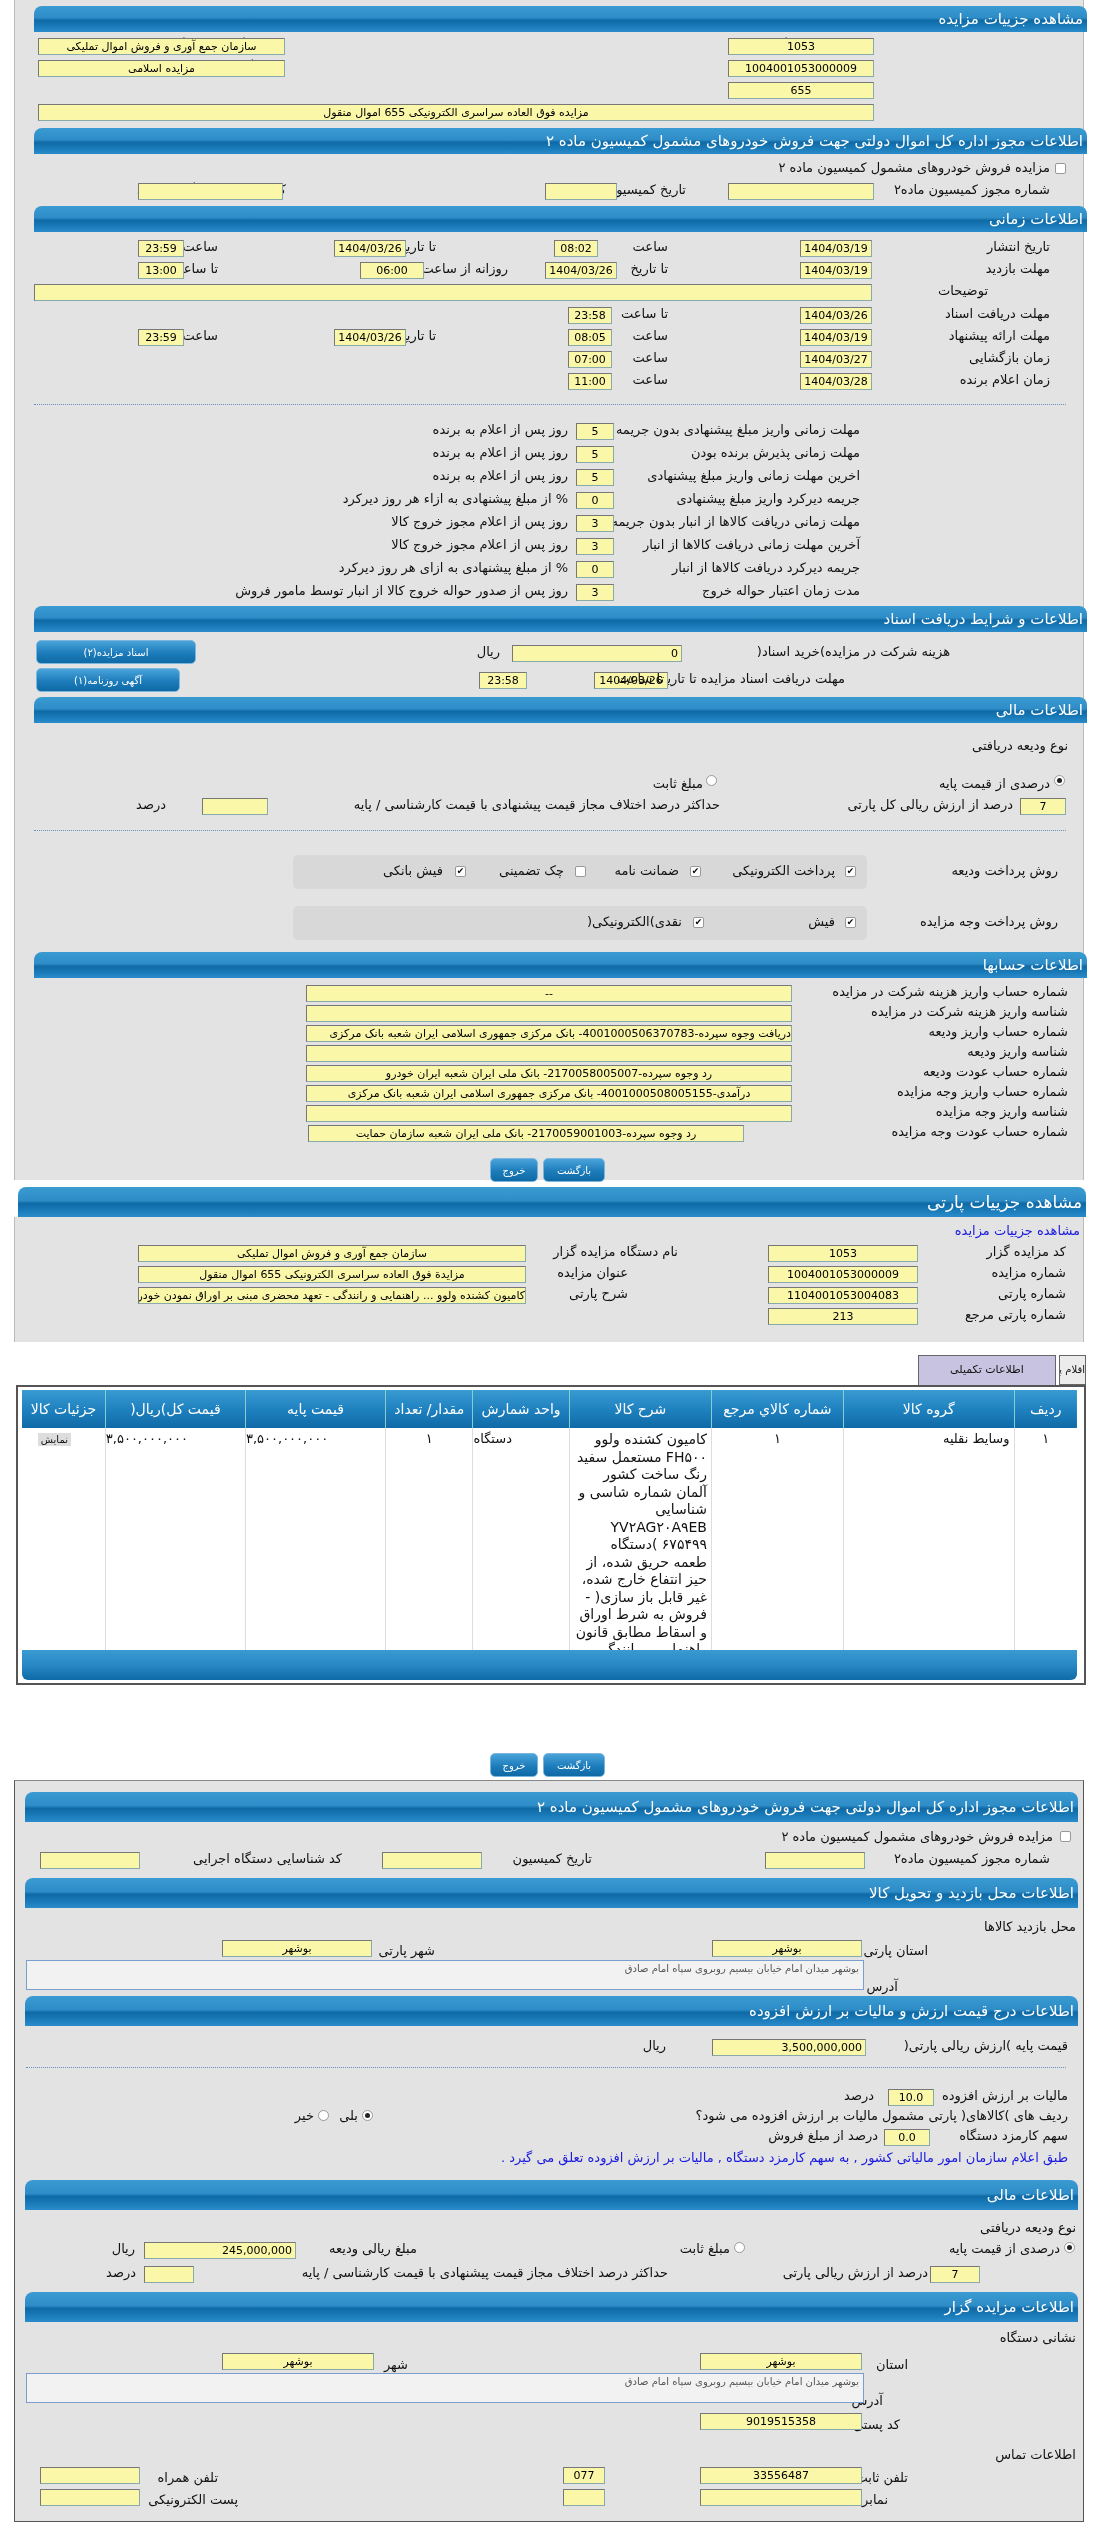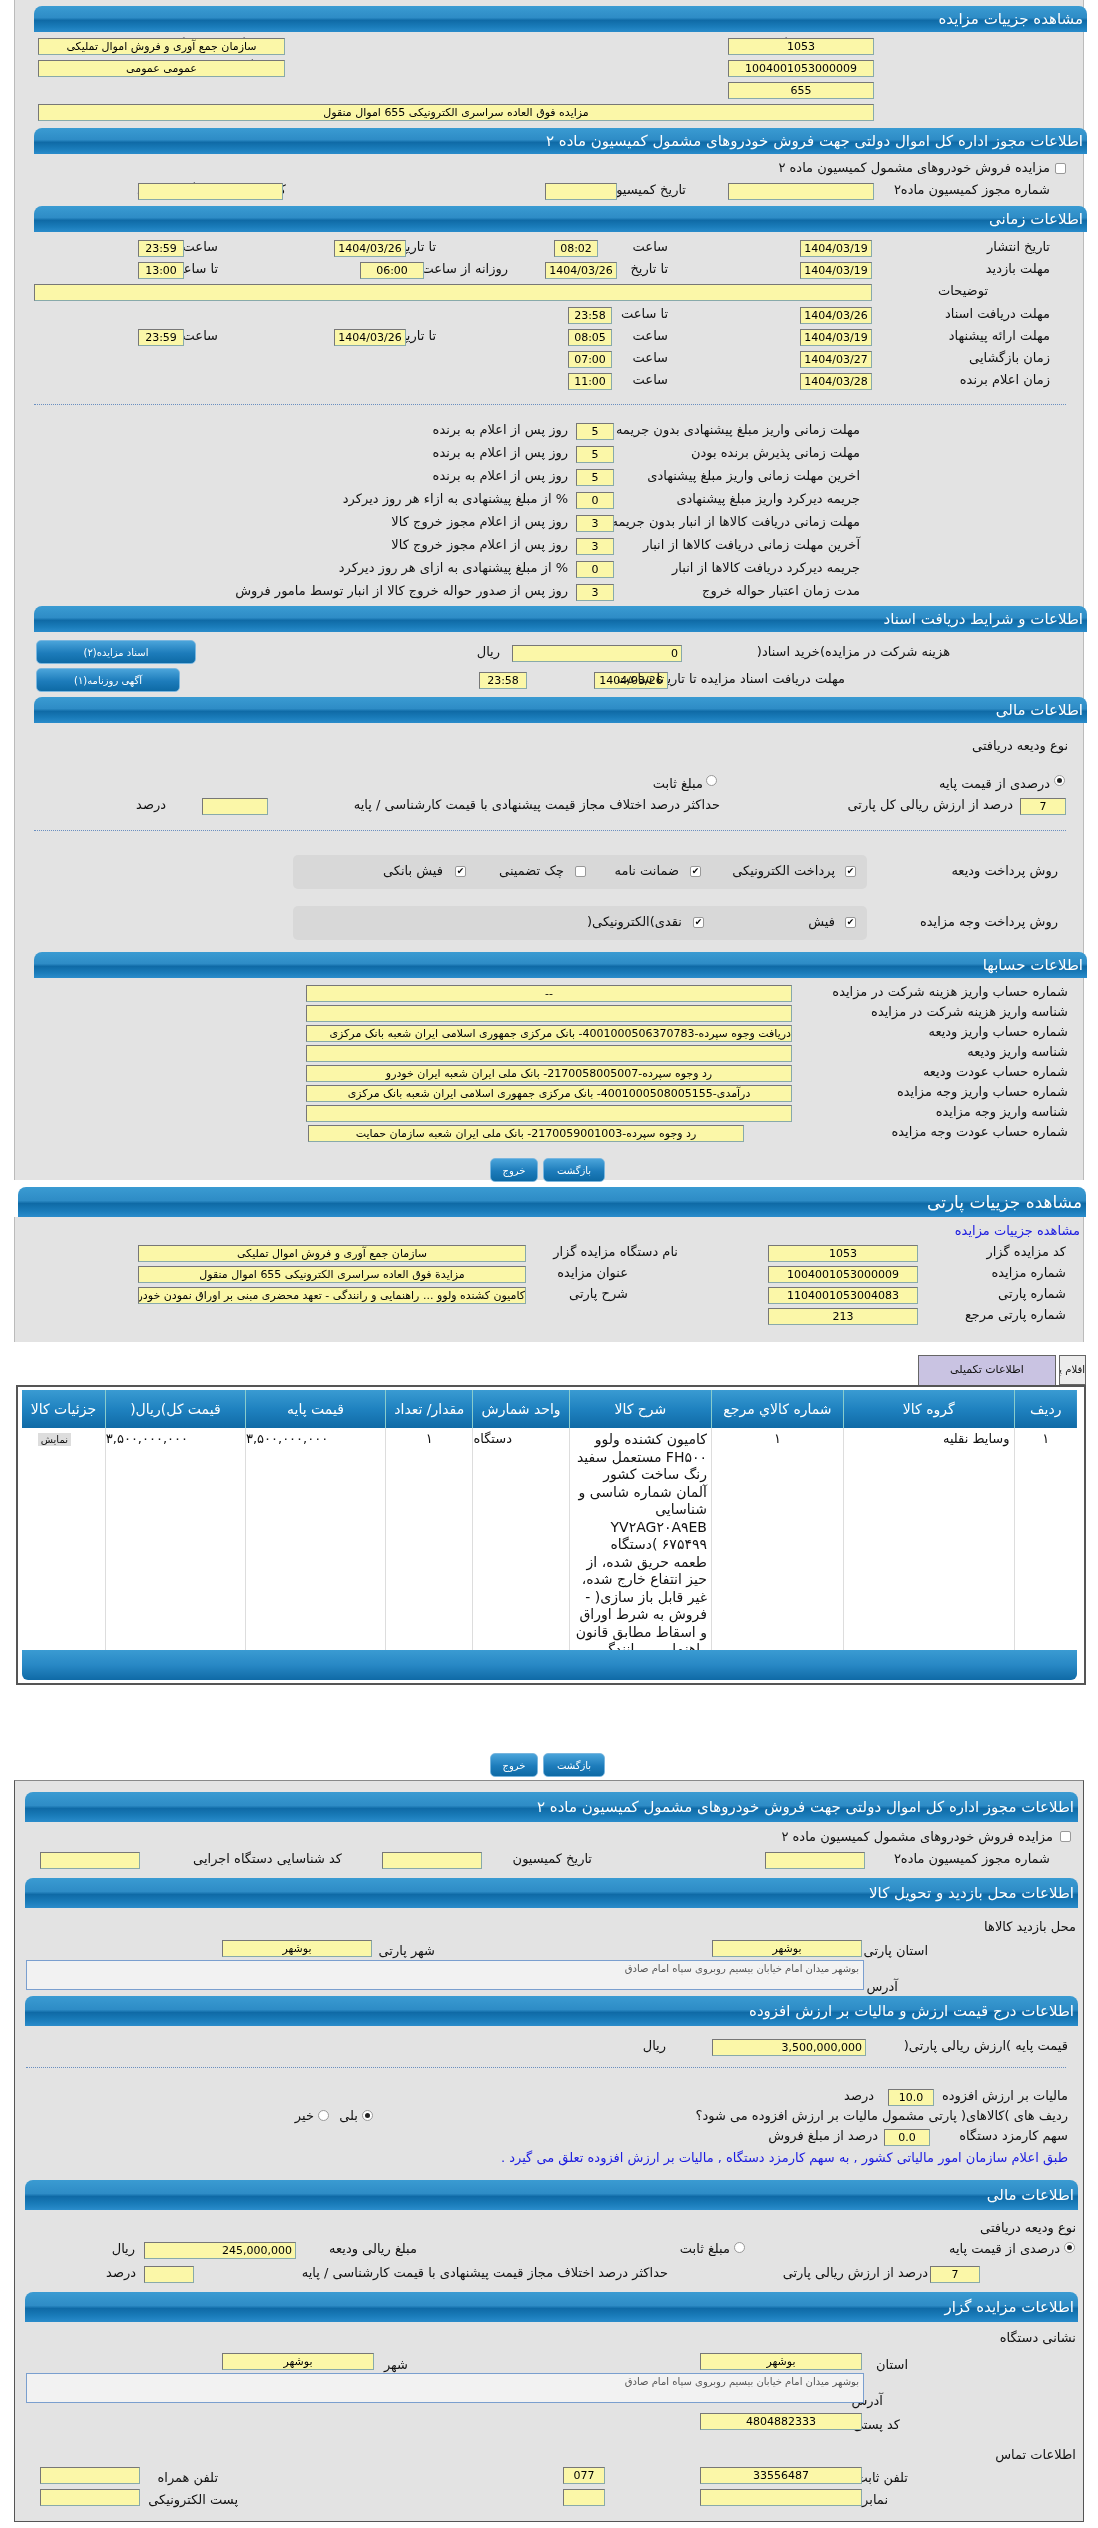--- a/index.html
+++ b/index.html
@@ -24,21 +24,21 @@
 <div class="panel" style="left:14px;top:0;width:1070px;height:1180px"></div>
 
 <div class="hdr" style="left:34px;top:6px;width:1053px">مشاهده جزییات مزایده</div>
 <span class="lbl" style="right:255px;top:36px">کد مزایده گزار</span>
 <div class="inp" style="left:728px;top:38px;width:146px">1053</div>
 <span class="lbl" style="right:812px;top:36px">نام دستگاه مزایده گزار</span>
 <div class="inp" style="left:38px;top:38px;width:247px">سازمان جمع آوری و فروش اموال تملیکی</div>
 <span class="lbl" style="right:255px;top:58px">شماره مزایده</span>
 <div class="inp" style="left:728px;top:60px;width:146px">1004001053000009</div>
 <span class="lbl" style="right:812px;top:58px">نوع برگزاری مزایده</span>
-<div class="inp" style="left:38px;top:60px;width:247px">عمومی عمومی</div>
+<div class="inp" style="left:38px;top:60px;width:247px">مزایده اسلامی</div>
 <span class="lbl" style="right:255px;top:80px">شماره مزایده مرجع</span>
 <div class="inp" style="left:728px;top:82px;width:146px">655</div>
 <span class="lbl" style="right:255px;top:102px">عنوان مزایده</span>
 <div class="inp" style="left:38px;top:104px;width:836px">مزایده فوق العاده سراسری الکترونیکی 655 اموال منقول</div>
 
 <div class="hdr" style="left:34px;top:128px;width:1053px">اطلاعات مجوز اداره کل اموال دولتی جهت فروش خودروهای مشمول کمیسیون ماده ۲</div>
 <div class="cb" style="left:1055px;top:163px"></div>
 <span class="lbl" style="right:48px;top:159px">مزایده فروش خودروهای مشمول کمیسیون ماده ۲</span>
 <span class="lbl" style="right:48px;top:181px">شماره مجوز کمیسیون ماده۲</span>
 <div class="inp" style="left:728px;top:183px;width:146px"></div>
@@ -336,21 +336,21 @@
 
 <div class="hdr" style="left:25px;top:2292px;width:1053px;height:30px;line-height:30px">اطلاعات مزایده گزار</div>
 <span class="lbl" style="right:22px;top:2329px">نشانی دستگاه</span>
 <span class="lbl" style="right:190px;top:2356px">استان</span>
 <div class="inp" style="left:700px;top:2353px;width:162px">بوشهر</div>
 <span class="lbl" style="right:690px;top:2356px">شهر</span>
 <div class="inp" style="left:222px;top:2353px;width:152px">بوشهر</div>
 <span class="lbl" style="right:215px;top:2392px">آدرس</span>
 <div class="ta" style="left:26px;top:2373px;width:838px;height:30px">بوشهر میدان امام خیابان بیسیم روبروی سپاه امام صادق</div>
 <span class="lbl" style="right:198px;top:2416px">کد پستی</span>
-<div class="inp" style="left:700px;top:2413px;width:162px">4804882333</div>
+<div class="inp" style="left:700px;top:2413px;width:162px">9019515358</div>
 <span class="lbl" style="right:22px;top:2446px">اطلاعات تماس</span>
 <span class="lbl" style="right:190px;top:2469px">تلفن ثابت</span>
 <div class="inp" style="left:700px;top:2467px;width:162px">33556487</div>
 <span class="lbl" style="right:497px;top:2469px">کد</span>
 <div class="inp" style="left:563px;top:2467px;width:42px">077</div>
 <span class="lbl" style="right:880px;top:2469px">تلفن همراه</span>
 <div class="inp" style="left:40px;top:2467px;width:100px"></div>
 <span class="lbl" style="right:210px;top:2491px">نمابر</span>
 <div class="inp" style="left:700px;top:2489px;width:162px"></div>
 <span class="lbl" style="right:497px;top:2491px">کد</span>

